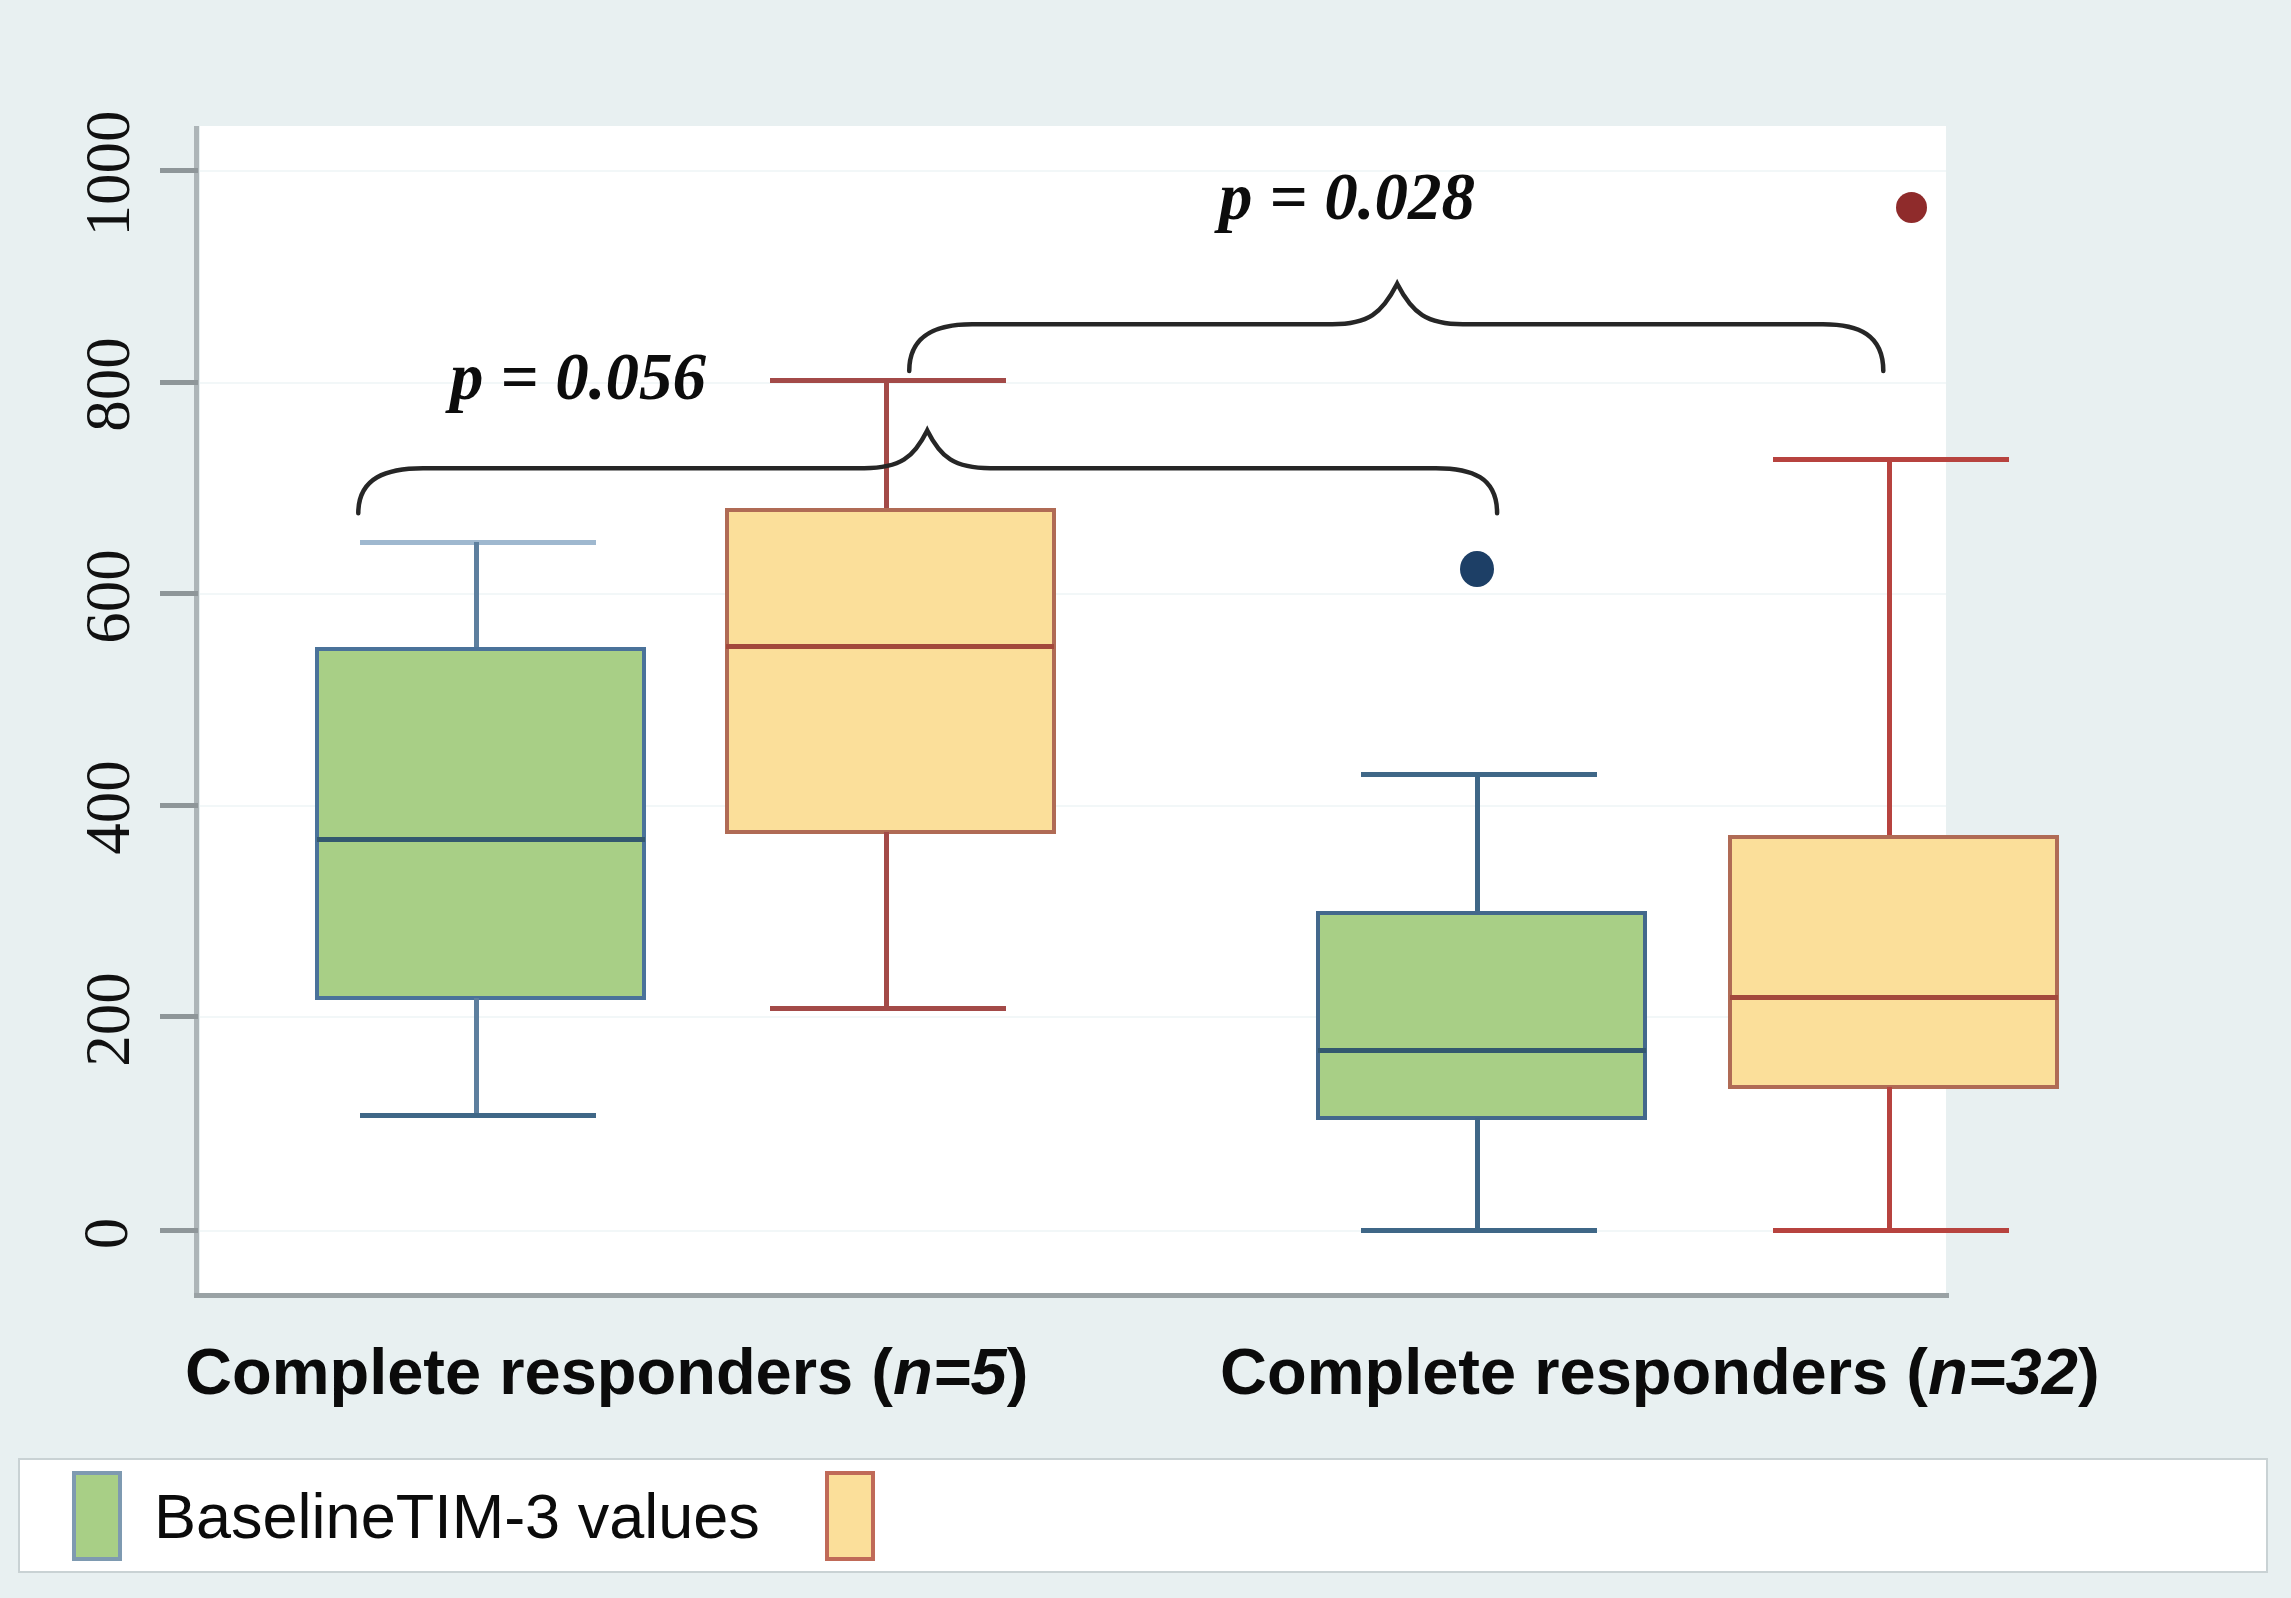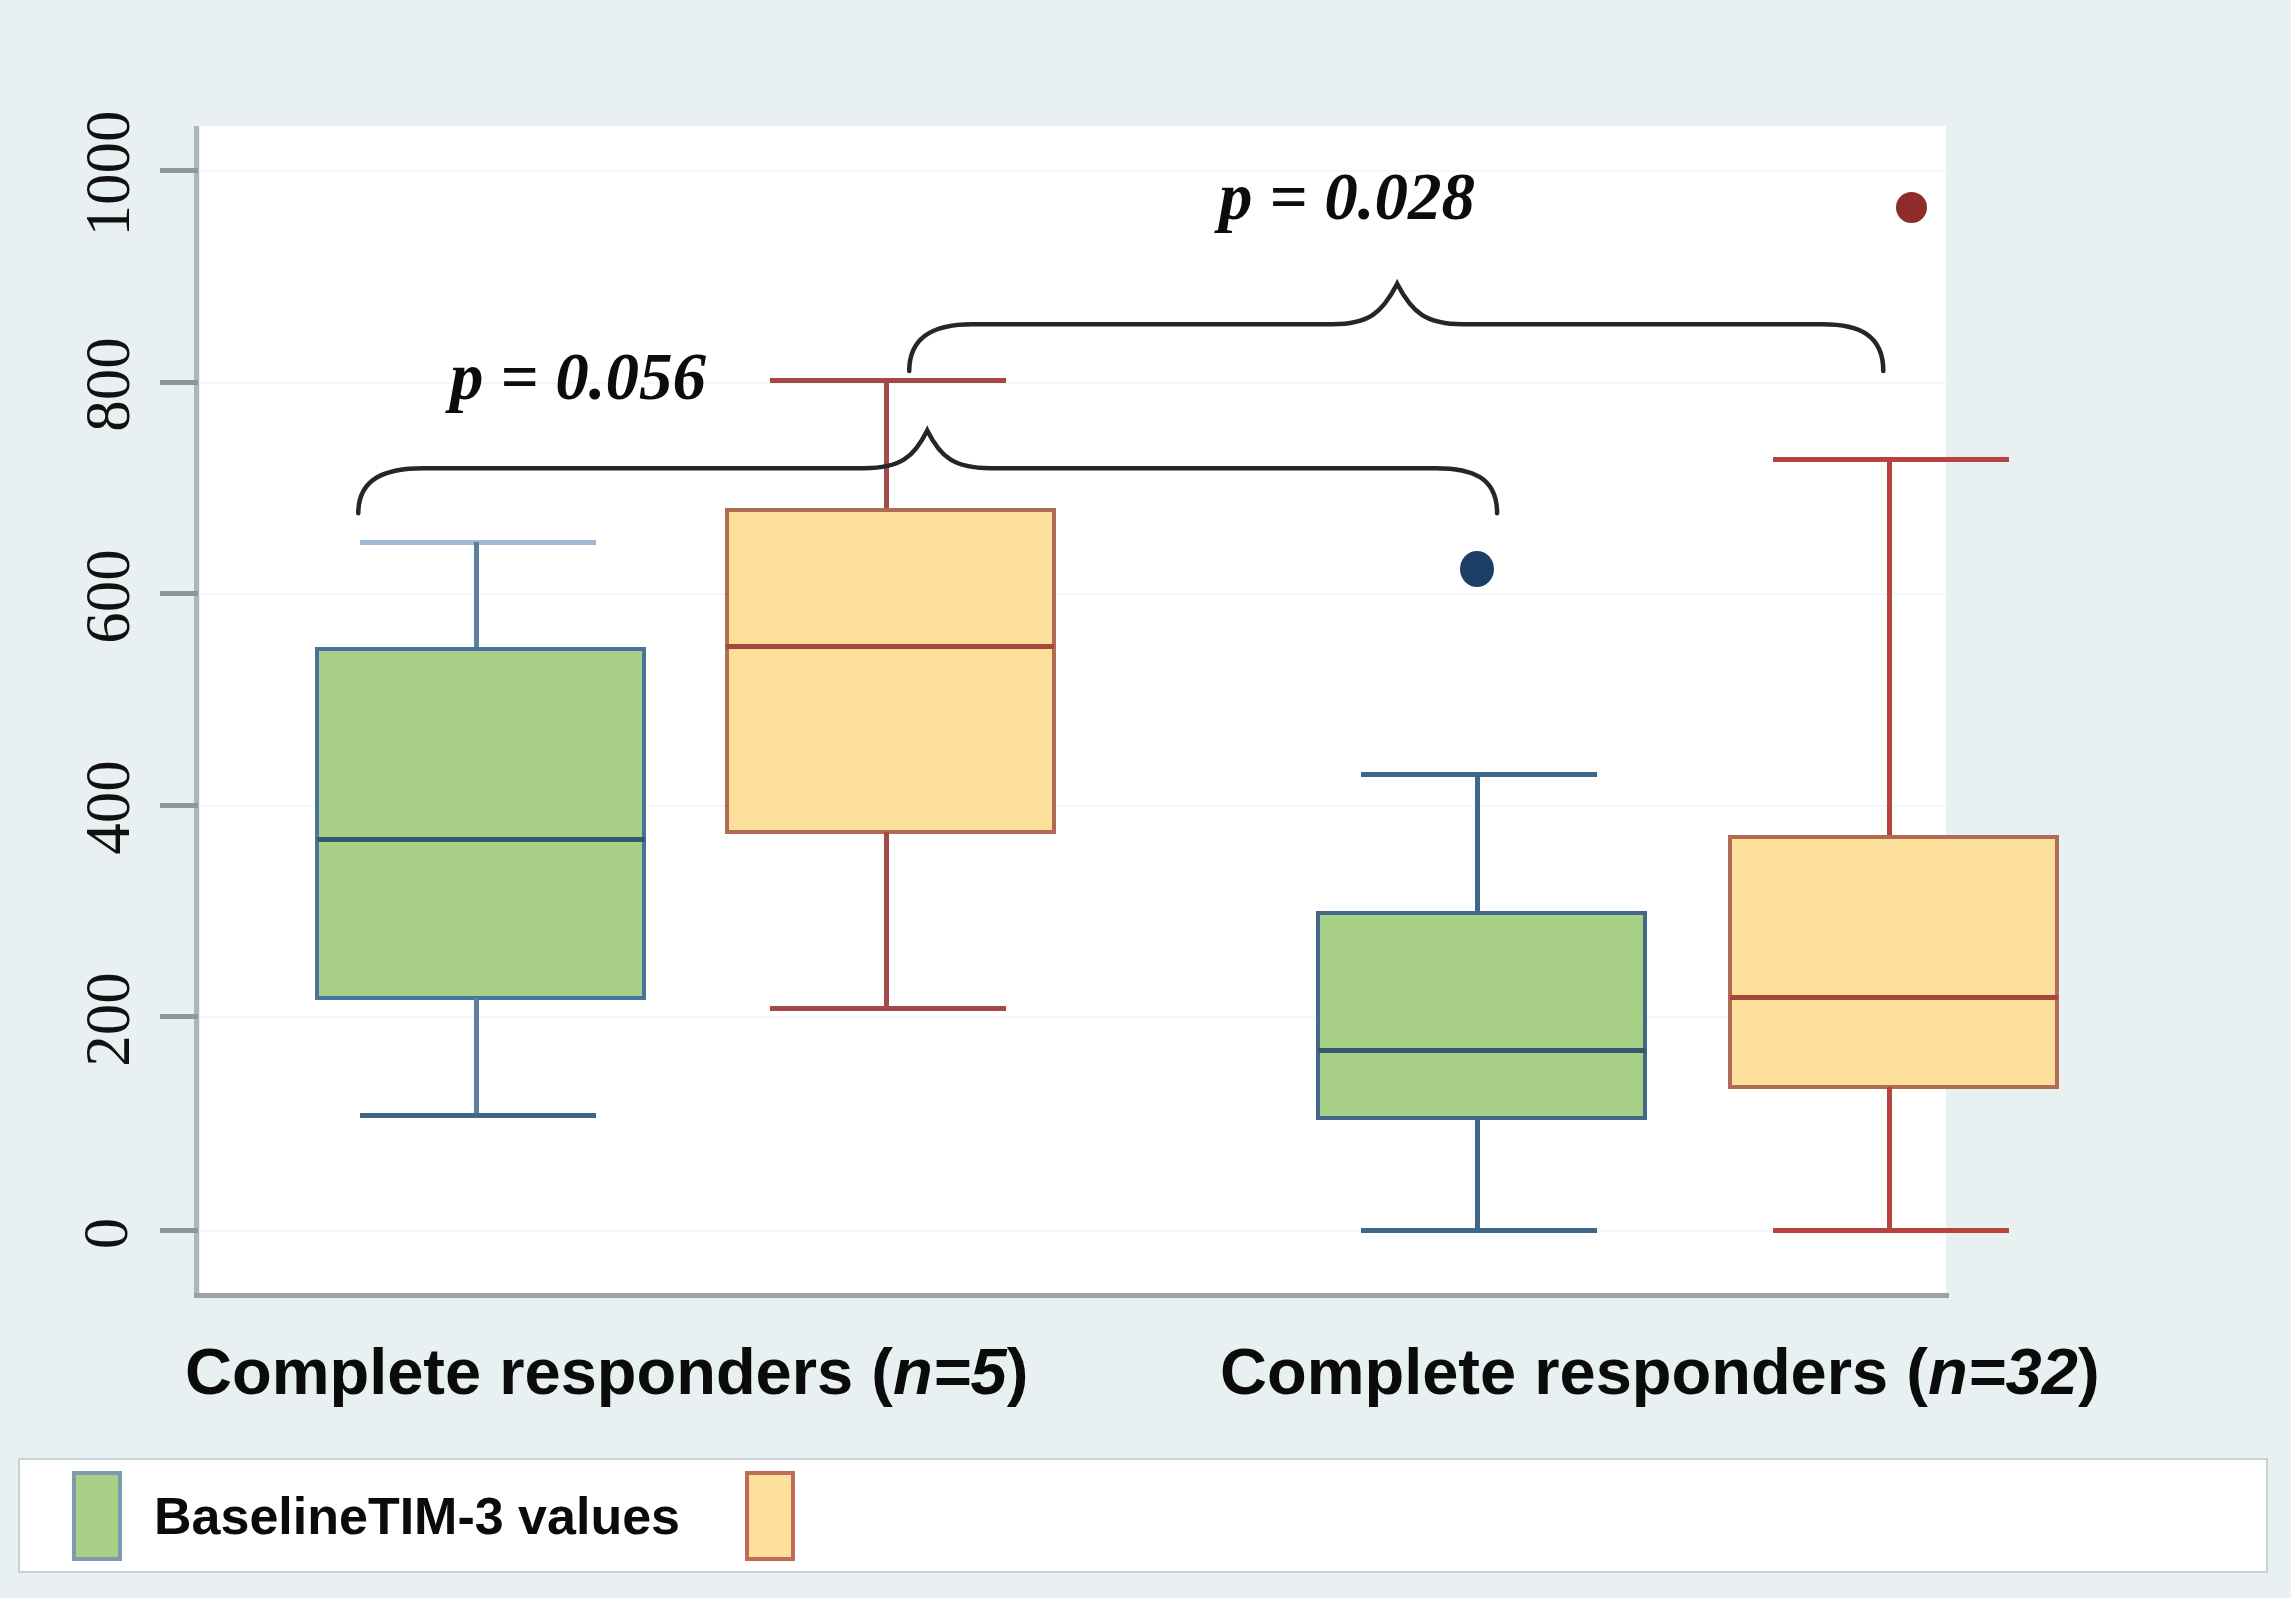--- a/index.html
+++ b/index.html
@@ -88,21 +88,21 @@
     box-sizing:border-box;
     display:flex;align-items:center;
   }
   .legend-swatch{
     width:50px;height:90px;
     box-sizing:border-box;
     border-width:4.5px;border-style:solid;
     flex:0 0 auto;
   }
   .legend-text{
-    font-size:52px;font-weight:bold;color:#0b0b0b;
+    font-size:63px;font-weight:normal;color:#0b0b0b;
     white-space:nowrap;
     font-family:"Liberation Sans", sans-serif;
   }
 </style>
 </head>
 <body>
 
 <div id="root">
 
   <div class="plot-frame"></div>

